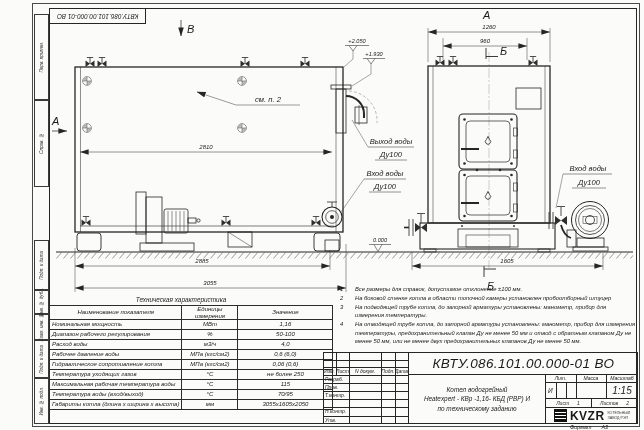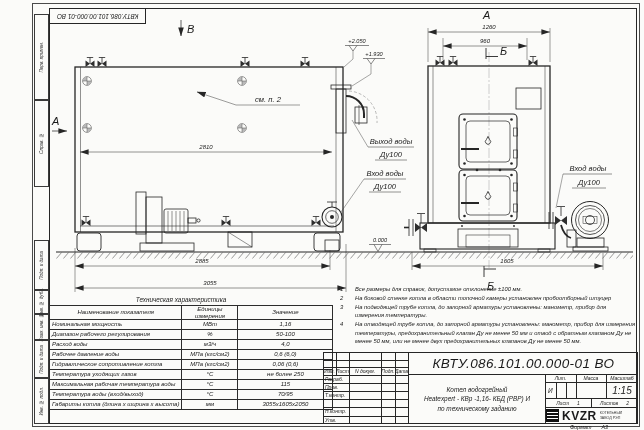--- a/index.html
+++ b/index.html
@@ -27,21 +27,21 @@
   
   .vl{width:1px;background:#262626;}
   .hl{height:1px;background:#262626;}
   .tb-outer{left:323px;top:352px;width:315px;height:72px;border:1.5px solid #262626;}
   .lbl{font-size:5px;font-style:italic;display:flex;align-items:center;justify-content:center;overflow:hidden;white-space:nowrap;}
   .lbl.left{justify-content:flex-start;padding-left:2px;}
   .docnum{left:409px;top:352px;width:229px;height:22px;display:flex;align-items:center;justify-content:center;
           font-size:13.5px;font-style:italic;letter-spacing:.4px;white-space:nowrap;}
   .tname{left:409px;top:374px;width:136px;height:50px;display:flex;flex-direction:column;align-items:center;justify-content:center;
          font-size:6.4px;font-style:italic;text-align:center;line-height:1.5;}
-  .logo-row{left:546px;top:407px;width:92px;height:17px;display:flex;align-items:center;justify-content:flex-start;gap:3px;}
+  .logo-row{left:546px;top:407px;width:92px;height:17px;display:flex;align-items:center;justify-content:center;gap:3px;}
   .logo-sq{width:11px;height:11px;background:repeating-linear-gradient(0deg,#111 0 2px,#fff 2px 3px);border:1px solid #111;}
   .logo-txt{font-weight:bold;font-size:12px;letter-spacing:.5px;}
   .logo-sub{font-size:3.6px;line-height:1.25;color:#333;}
   .fmt{left:540px;top:424px;width:98px;height:6px;display:flex;justify-content:center;gap:10px;font-size:5.4px;font-style:italic;}
 </style>
 </head>
 <body>
 
 <div class="abs frame-outer"></div>
 <div class="abs frame-inner"></div>

